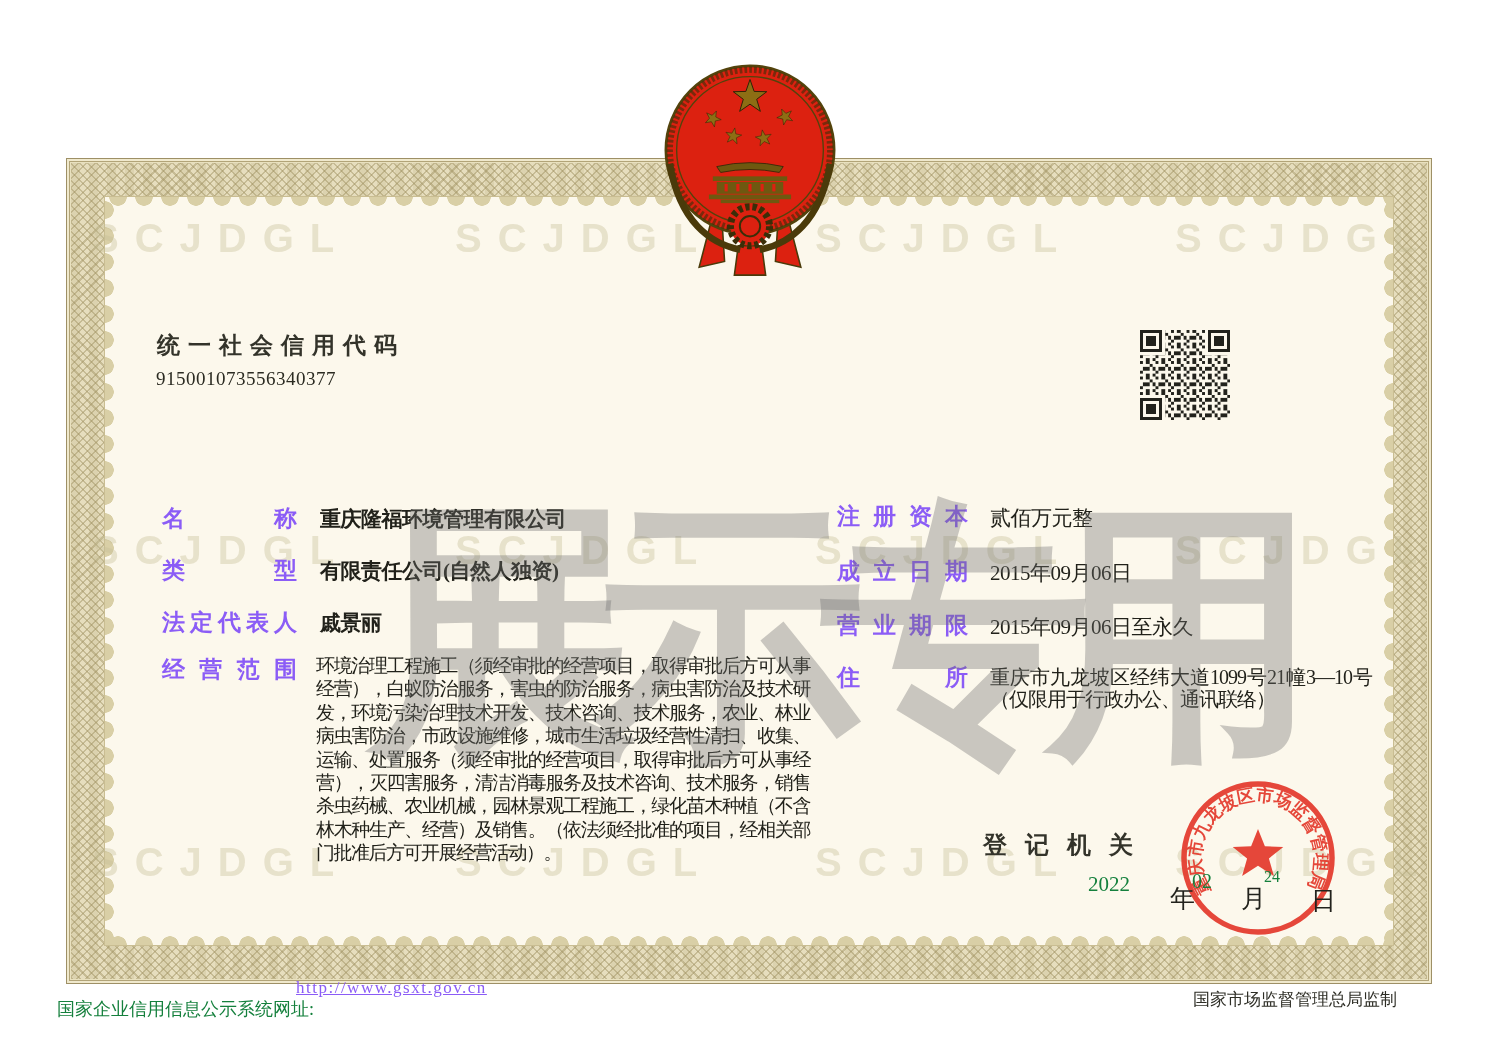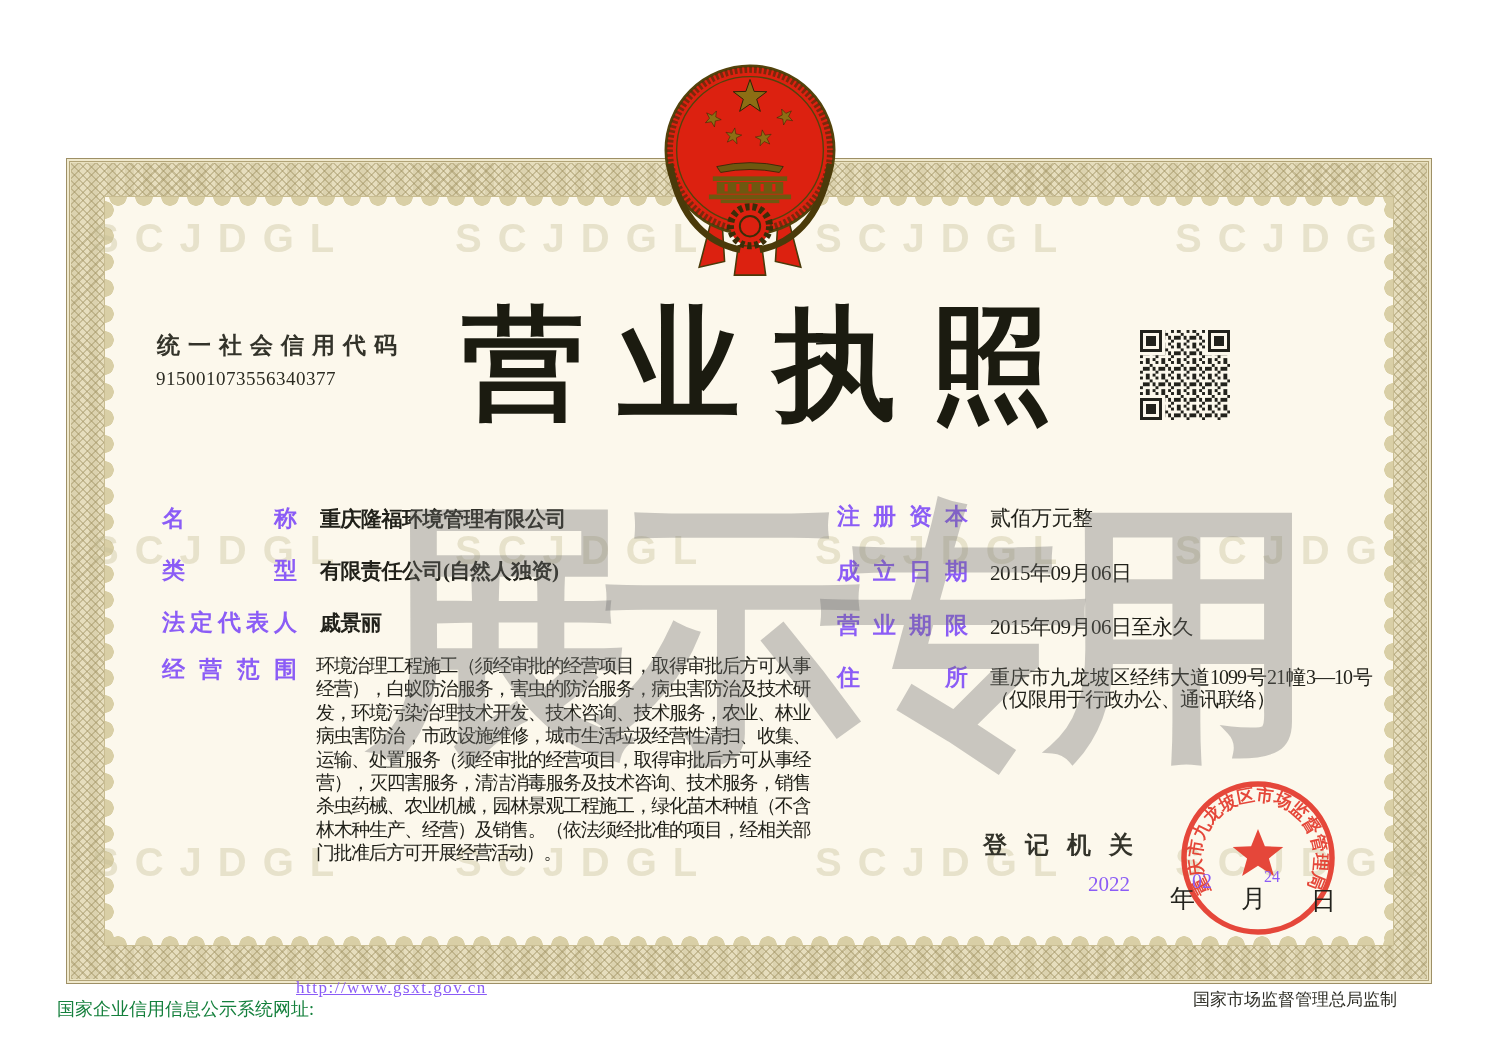--- a/index.html
+++ b/index.html
@@ -55,21 +55,21 @@
   .f-scope{position:absolute;left:316px;top:654px;width:494px;z-index:4;white-space:normal;
         font:400 19px/23.4px "Liberation Serif",serif;letter-spacing:-1.5px;color:#21211a;
         text-align:justify;}
   .f-addr{position:absolute;left:990px;top:666px;width:382px;z-index:4;white-space:normal;
         font:400 20px/22.4px "Liberation Serif",serif;letter-spacing:-1px;color:#21211a;
         text-align:justify;}
   
   .reg-label{position:absolute;left:983px;top:831px;width:150px;z-index:4;
         font:700 24px/1.15 "Liberation Sans",sans-serif;color:#33332a;
         text-align:justify;text-align-last:justify;}
-  .d-num{position:absolute;z-index:6;font:400 21px/1 "Liberation Serif",serif;color:#8b5cf6;text-align:right;}
+  .d-num{position:absolute;z-index:6;font:400 21px/1 "Liberation Serif",serif;color:#15803d;text-align:right;}
   .d-unit{position:absolute;z-index:6;font:400 25px/1 "Liberation Serif",serif;color:#22221c;}
   .seal{position:absolute;left:1177px;top:777px;width:162px;height:162px;z-index:5;opacity:.92;}
   
   .wm-display{position:absolute;left:368px;top:492px;z-index:7;white-space:nowrap;
         font:900 272px/1.05 "Liberation Sans",sans-serif;letter-spacing:-46px;
         color:rgba(110,110,110,.36);pointer-events:none;}
   
   .foot-l{position:absolute;left:57px;top:999px;z-index:8;
         font:400 18px/1.2 "Liberation Serif",serif;color:#15803d;}
   .foot-url{position:absolute;left:296px;top:978px;z-index:8;
@@ -136,21 +136,20 @@
     <rect x="35" y="72.4" width="30" height="1.8" fill="#6e5810"></rect>
 
     <path d="M9,54 C14,84 30,95 45,98" fill="none" stroke="#4a3a0a" stroke-width="3.4"></path>
     <path d="M91,54 C86,84 70,95 55,98" fill="none" stroke="#4a3a0a" stroke-width="3.4"></path>
     <circle cx="50" cy="86" r="10" fill="#dc2110" stroke="#3a2e08" stroke-width="3.6" stroke-dasharray="2.2 1.5"></circle>
     <circle cx="50" cy="86" r="5.2" fill="#dc2110" stroke="#3a2e08" stroke-width="1"></circle>
   </svg>
 
   <div class="credit-label">统一社会信用代码</div>
   <div class="credit-code">915001073556340377</div>
-  <div class="doc-title">营业执照</div>
 
   <svg class="qr" viewBox="0 0 29 29" shape-rendering="crispEdges">
     <defs>
       <pattern id="qm" width="5" height="5" patternUnits="userSpaceOnUse">
         <rect x="0" y="0" width="1" height="1" fill="#22221c"></rect>
         <rect x="2" y="0" width="1" height="1" fill="#22221c"></rect>
         <rect x="3" y="1" width="1" height="1" fill="#22221c"></rect>
         <rect x="1" y="2" width="2" height="1" fill="#22221c"></rect>
         <rect x="4" y="2" width="1" height="1" fill="#22221c"></rect>
         <rect x="0" y="3" width="1" height="1" fill="#22221c"></rect>

